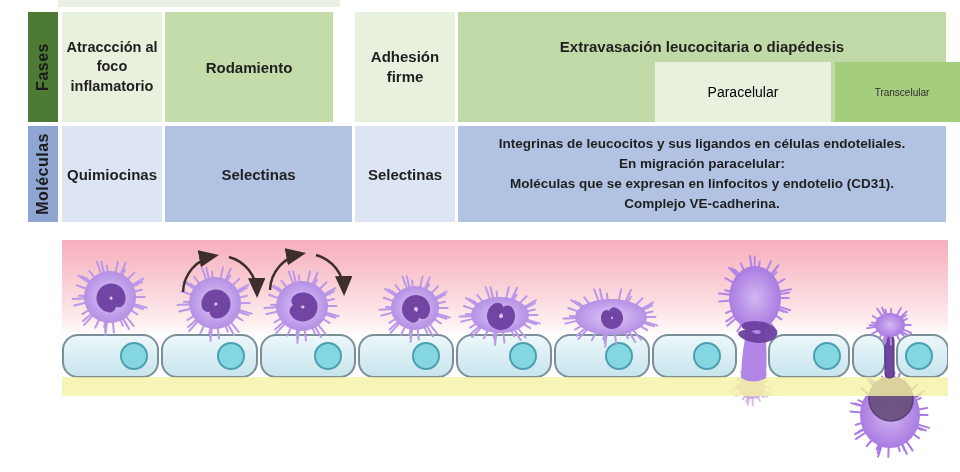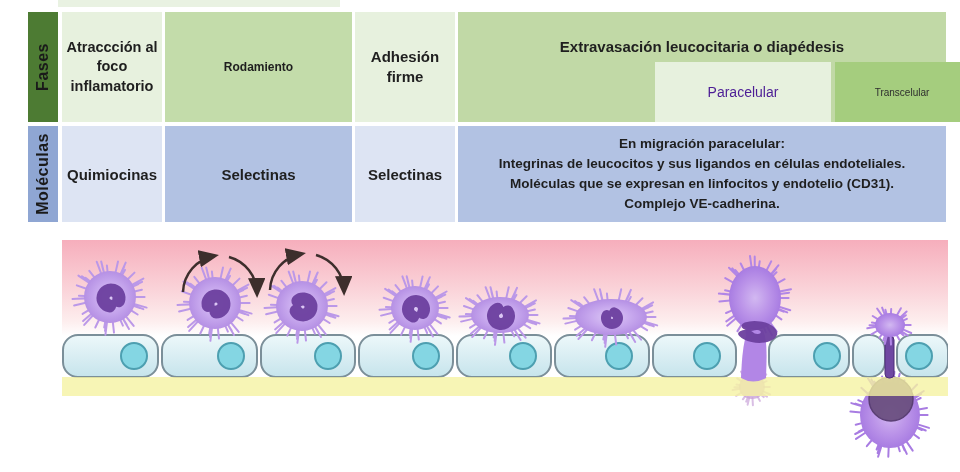--- a/index.html
+++ b/index.html
@@ -7,27 +7,27 @@
         font-family:"Liberation Sans",sans-serif;color:var(--text,#1f1f1f);}
   .cell{position:absolute;display:flex;align-items:center;justify-content:center;
         text-align:center;box-sizing:border-box;}
   .bold{font-weight:bold;}
   
   #top-strip{position:absolute;left:58px;top:0;width:282px;height:7px;background:#e9f2e2;}
   
   #t-fases{left:28px;top:12px;width:30px;height:110px;background:var(--green-dark);}
   #t-atraccion{left:62px;top:12px;width:100px;height:110px;background:var(--green-light);
                font-size:14.5px;line-height:1.32;padding:8px 2px;}
-  #t-rodamiento{left:165px;top:12px;width:187px;height:110px;background:var(--green-mid);font-size:12px;}
+  #t-rodamiento{left:165px;top:12px;width:168px;height:110px;background:var(--green-mid);font-size:15px;}
   #t-adhesion{left:355px;top:12px;width:100px;height:110px;background:var(--green-light);
               font-size:15px;line-height:1.32;}
   #t-extrav{left:458px;top:12px;width:488px;height:110px;background:var(--green-extra);}
   #t-extrav-header{position:absolute;left:0;top:26px;width:100%;text-align:center;font-size:15px;font-weight:bold;}
   #t-paracelular{left:655px;top:62px;width:176px;height:60px;background:var(--green-light);
-                 font-size:14px;color:#4c1d95;}
+                 font-size:14px;color:#000000;}
   #t-transcelular{left:835px;top:62px;width:134px;height:60px;background:var(--green-trans);
                   font-size:10px;color:#2e2e2e;}
   
   #t-moleculas{left:28px;top:126px;width:30px;height:96px;background:var(--blue-label);}
   #t-quimiocinas{left:62px;top:126px;width:100px;height:96px;background:var(--blue-light);font-size:15px;}
   #t-selectinas{left:165px;top:126px;width:187px;height:96px;background:var(--blue-mid);font-size:15px;}
   #t-integrinas{left:355px;top:126px;width:100px;height:96px;background:var(--blue-light);font-size:15px;}
   #t-molec-text{left:458px;top:126px;width:488px;height:96px;background:var(--blue-mid);
                 flex-direction:column;font-size:13.5px;font-weight:bold;line-height:1.5;}
   .vlabel{writing-mode:vertical-rl;transform:rotate(180deg);font-weight:bold;font-size:16px;
@@ -55,22 +55,22 @@
   <div class="cell" id="t-paracelular">Paracelular</div>
   <div class="cell" id="t-transcelular">Transcelular</div>
 
   <div class="cell" id="t-moleculas">
     <span class="vlabel">Moléculas</span>
   </div>
   <div class="cell bold" id="t-quimiocinas">Quimiocinas</div>
   <div class="cell bold" id="t-selectinas">Selectinas</div>
   <div class="cell bold" id="t-integrinas">Selectinas</div>
   <div class="cell" id="t-molec-text">
+    <span>Integrinas de leucocitos y sus ligandos en células endoteliales.</span>
     <span>En migración paracelular:</span>
-    <span>Integrinas de leucocitos y sus ligandos en células endoteliales.</span>
     <span>Moléculas que se expresan en linfocitos y endotelio (CD31).</span>
     <span>Complejo VE-cadherina.</span>
   </div>
 </div>
 
 <div id="diagram">
   <svg id="diagram-svg" width="886" height="226" viewBox="62 240 886 226" xmlns="http://www.w3.org/2000/svg">
         <defs>
           <linearGradient id="pg" x1="0" y1="0" x2="0" y2="1">
             <stop offset="0%" stop-color="#f6aebc"></stop>

